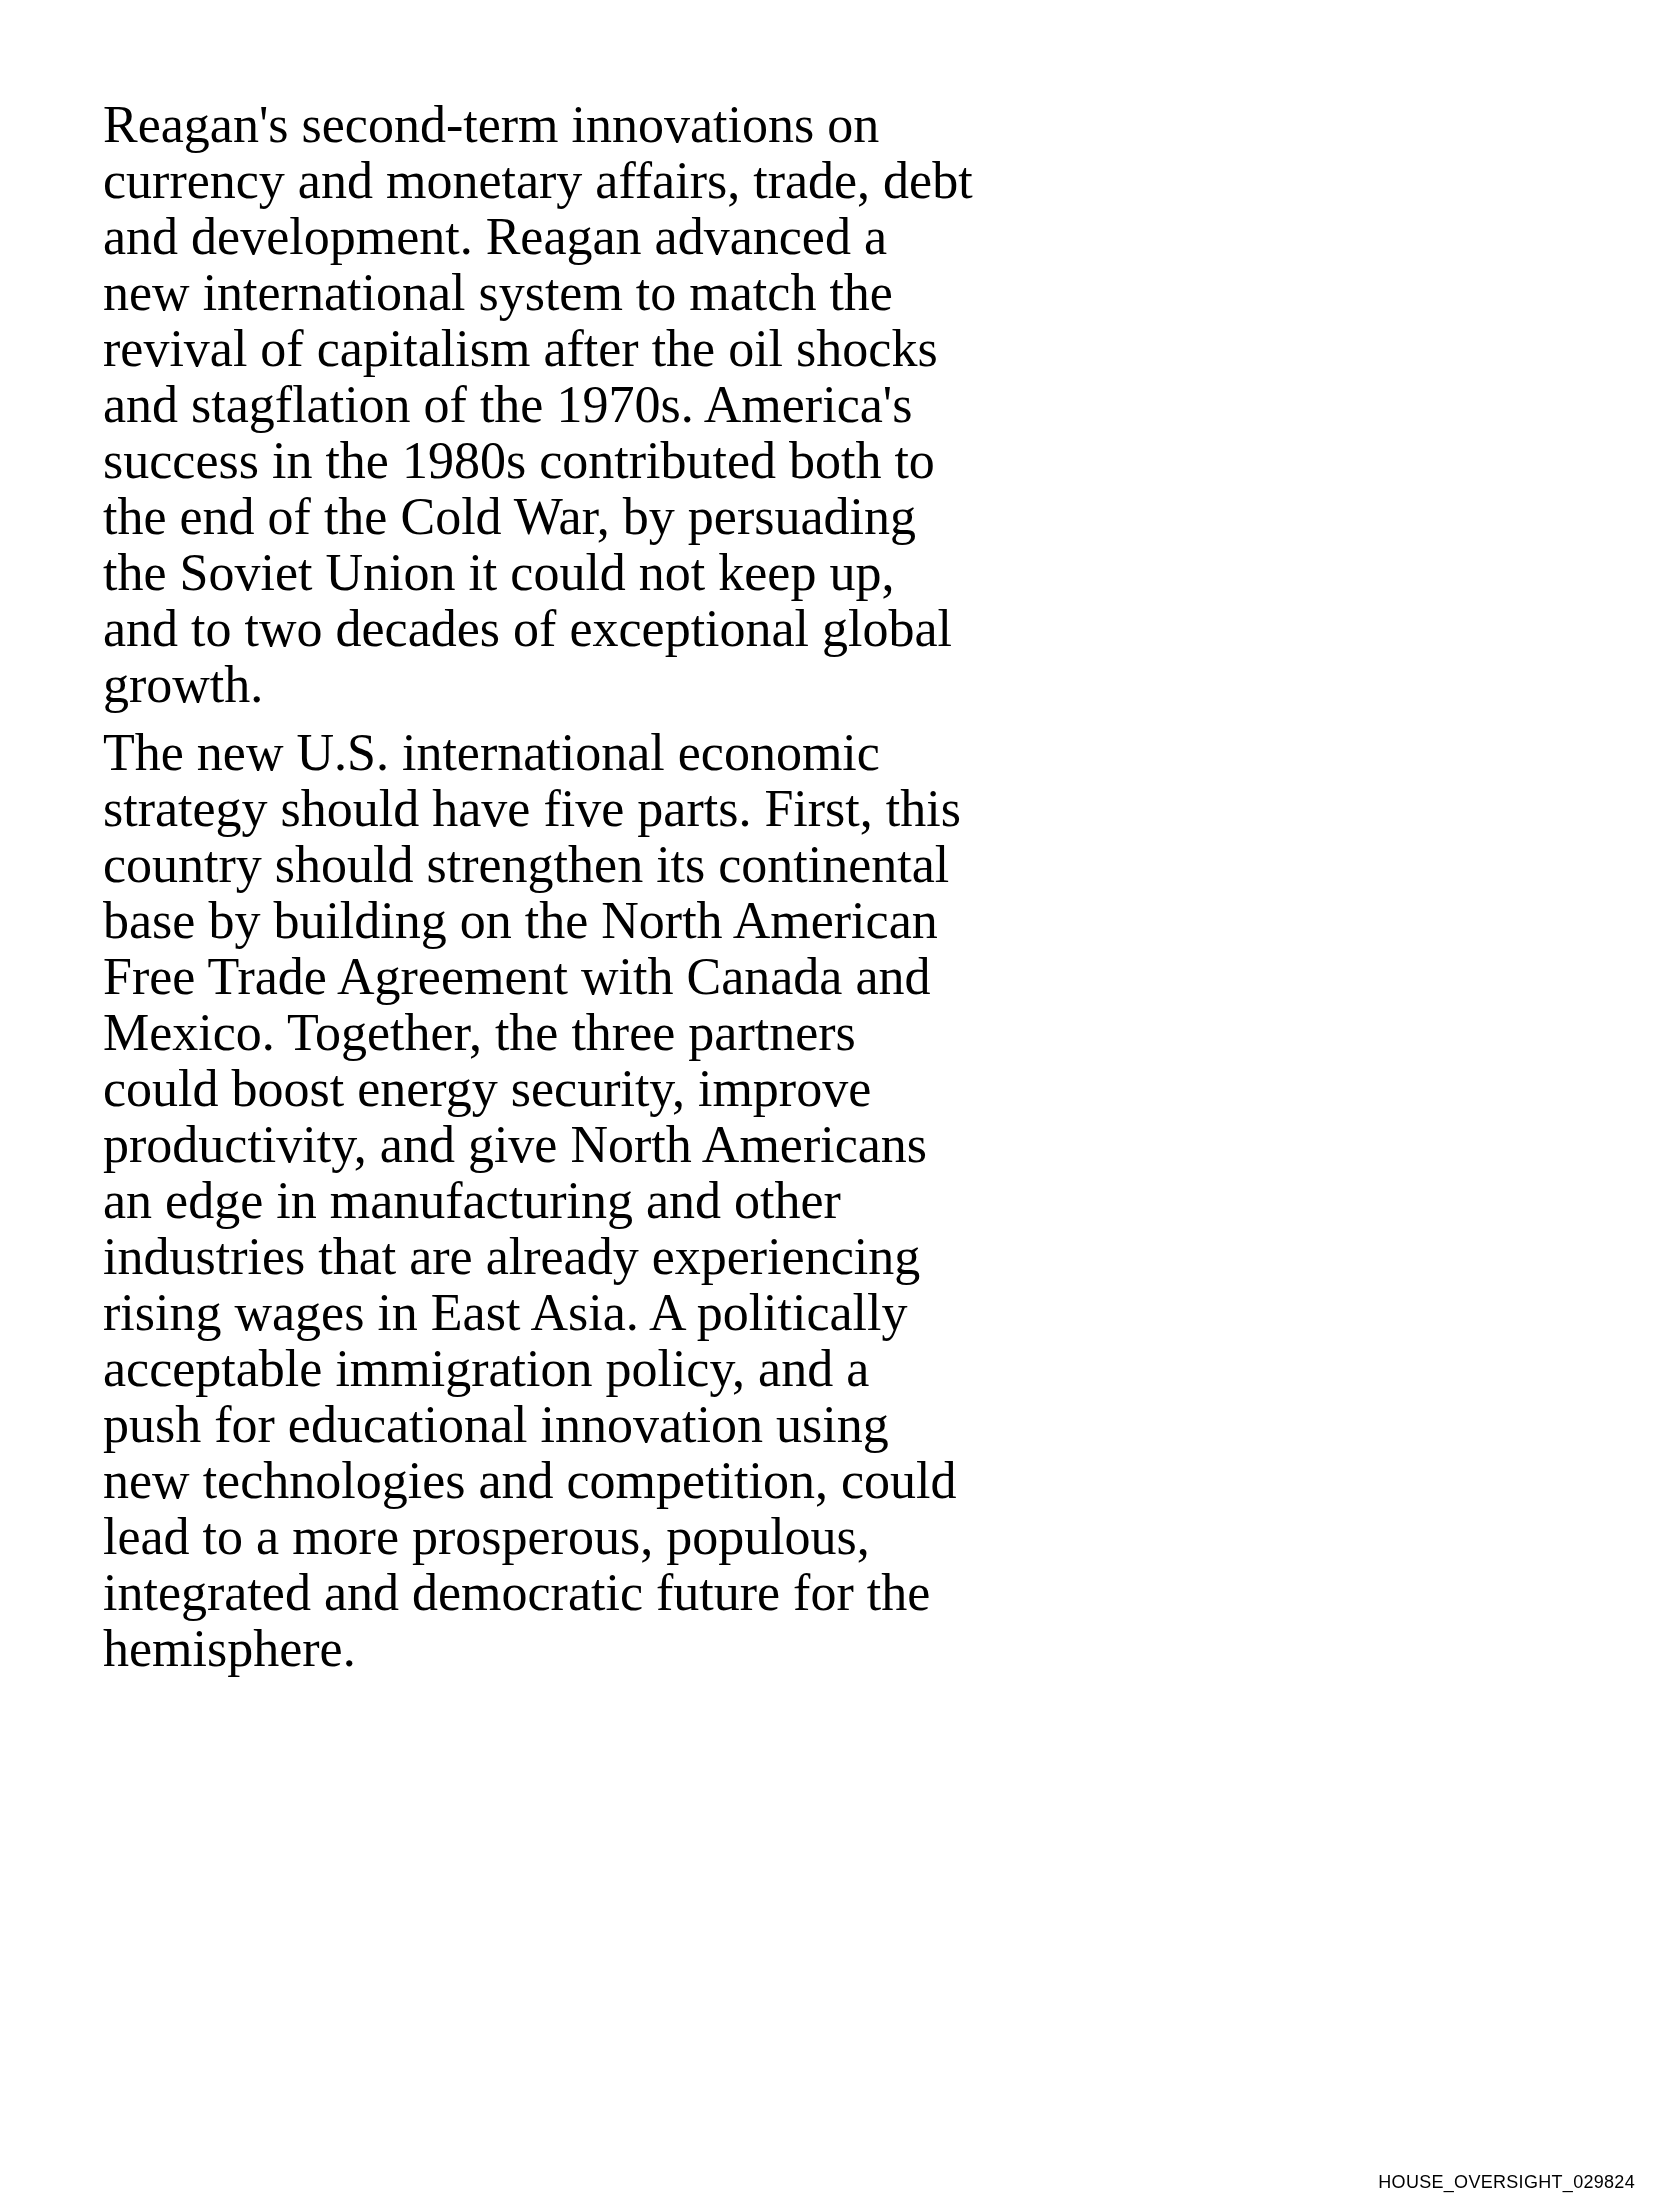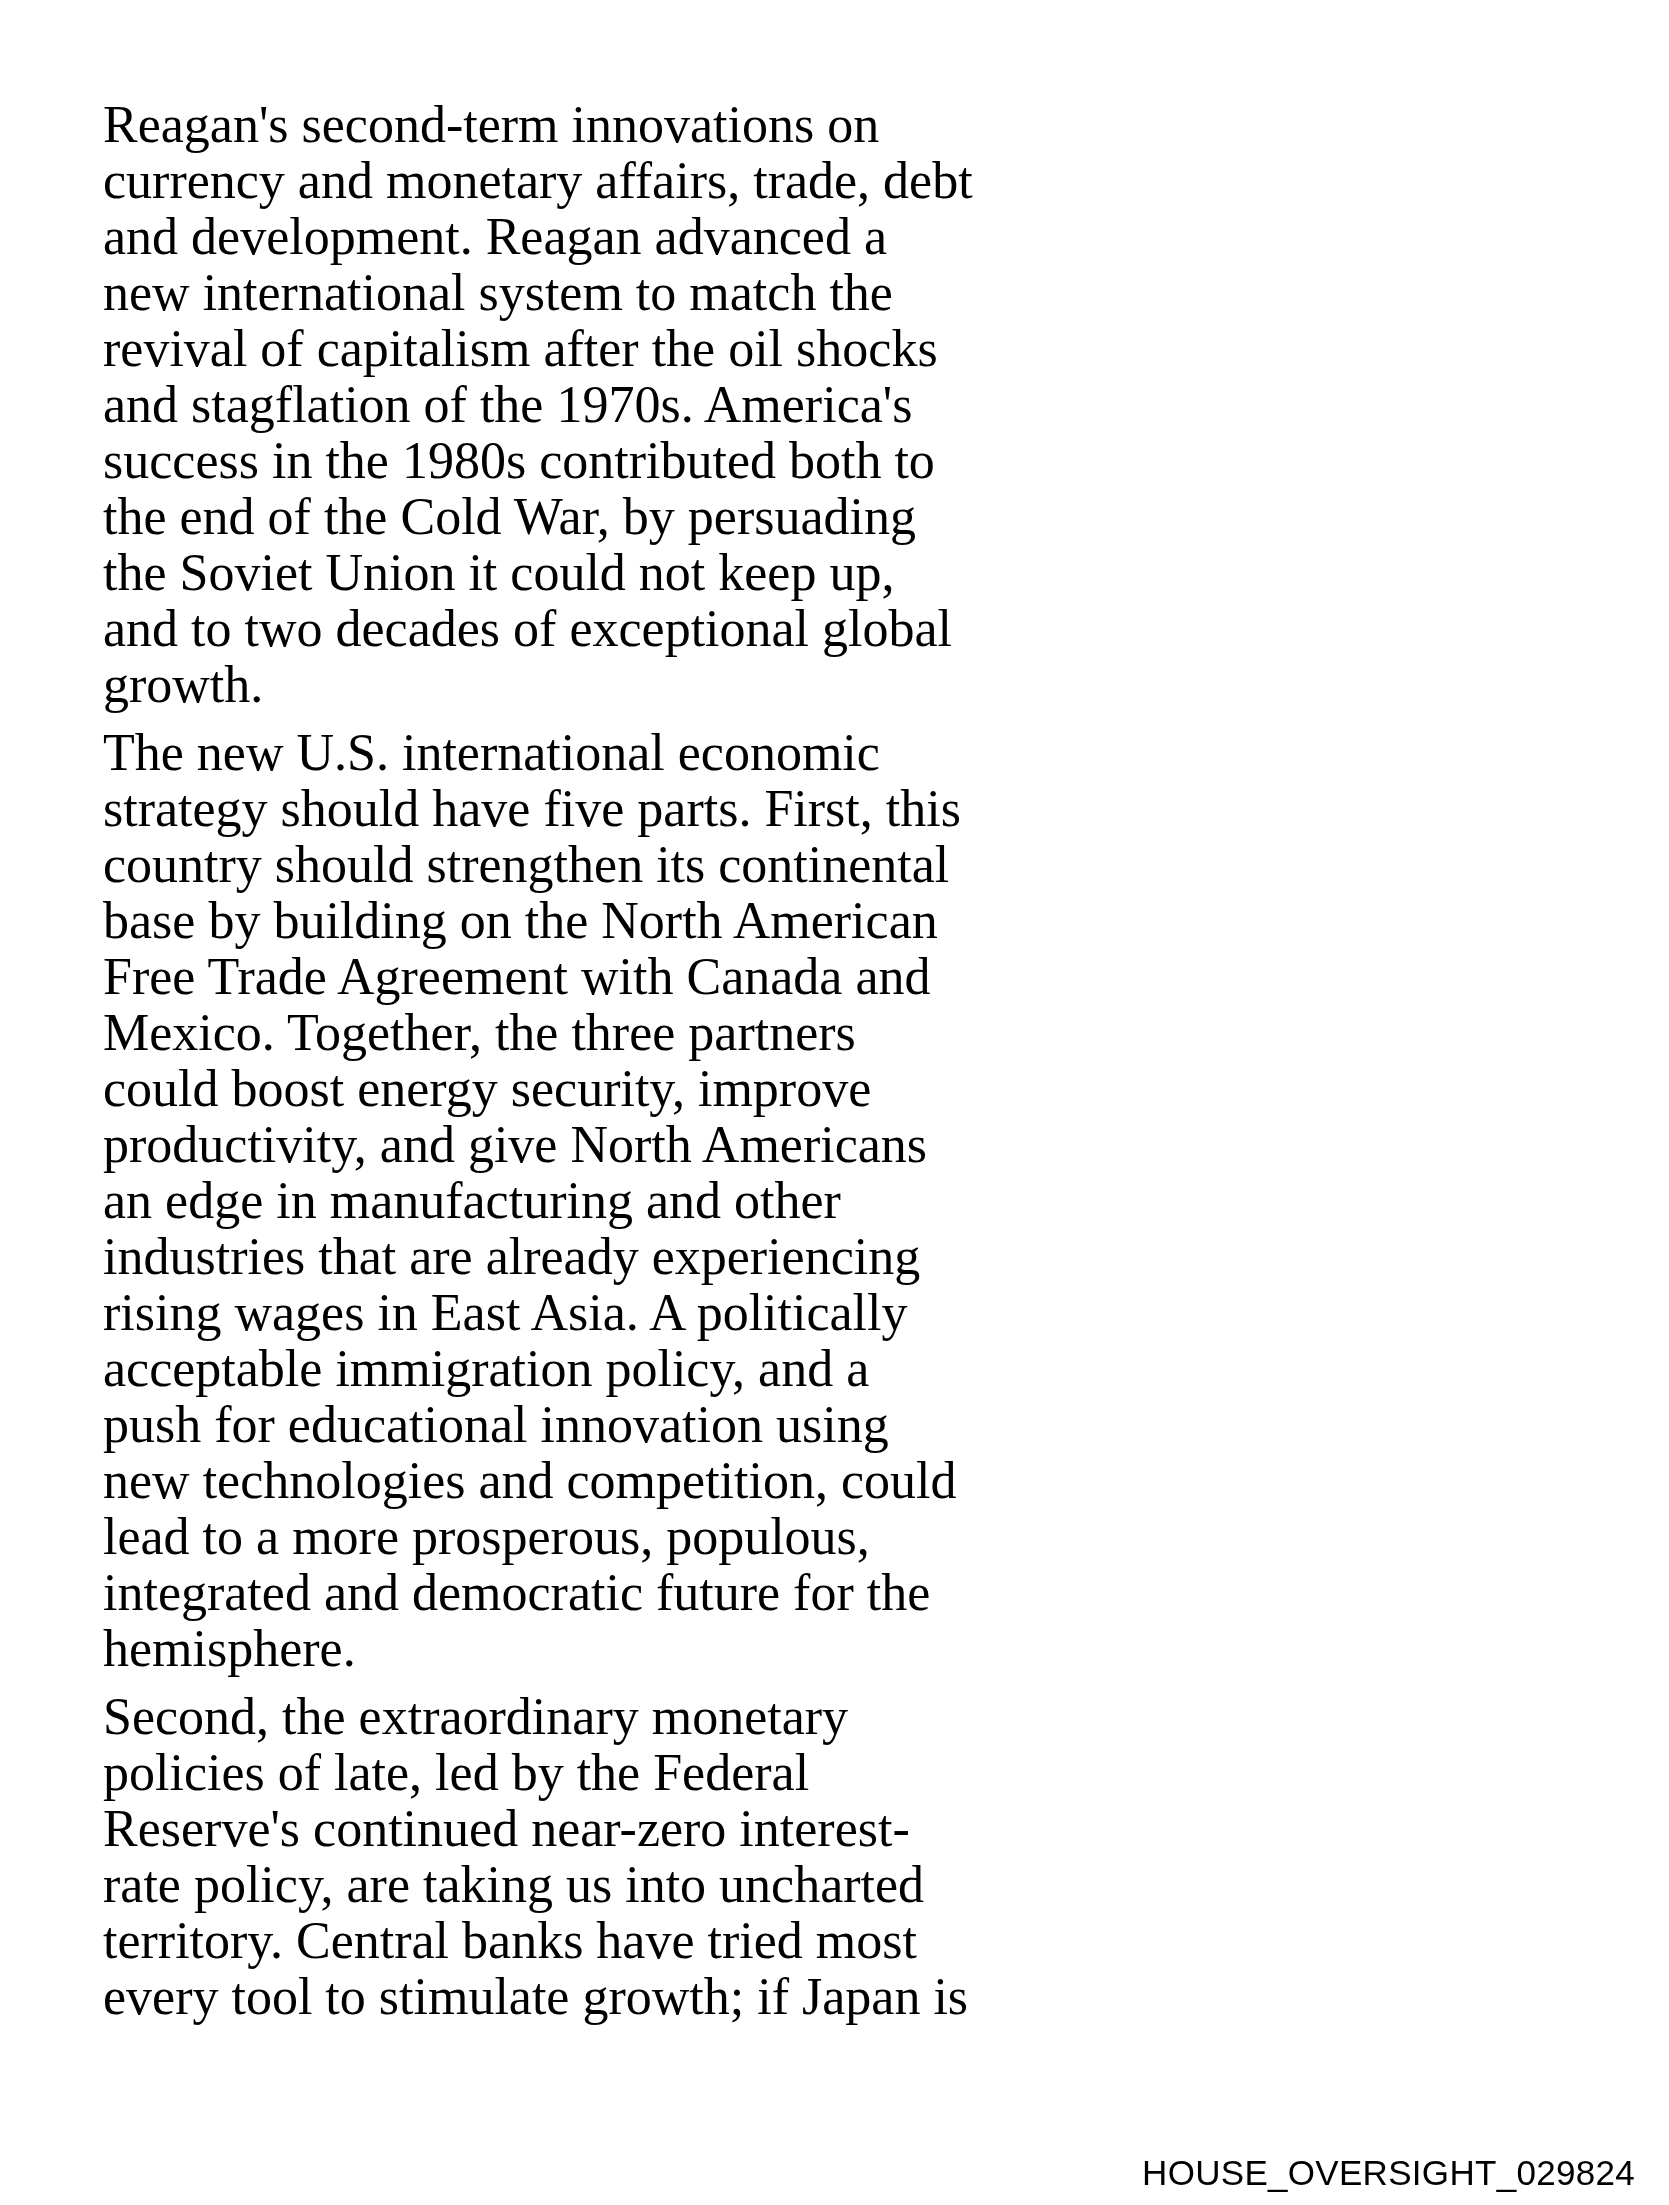--- a/index.html
+++ b/index.html
@@ -28,21 +28,21 @@
     line-height: 56px;
     white-space: pre-line;
     color: #000000;
     font-family: "Liberation Serif", serif;
   }
   .footer-id {
     position: absolute;
     right: 34px;
     bottom: 11.8px;
     font-family: "Liberation Sans", sans-serif;
-    font-size: 35px;
+    font-size: 18px;
     color: #000000;
     letter-spacing: 0.3px;
   }
 </style>
 </head>
 <body>
 
 <div class="page">
   <div class="text-column">
     <p>Reagan's second-term innovations on
@@ -66,22 +66,16 @@
 productivity, and give North Americans
 an edge in manufacturing and other
 industries that are already experiencing
 rising wages in East Asia. A politically
 acceptable immigration policy, and a
 push for educational innovation using
 new technologies and competition, could
 lead to a more prosperous, populous,
 integrated and democratic future for the
 hemisphere.</p>
-    <p>Second, the extraordinary monetary
-policies of late, led by the Federal
-Reserve's continued near-zero interest-
-rate policy, are taking us into uncharted
-territory. Central banks have tried most
-every tool to stimulate growth; if Japan is</p>
   </div>
   <div class="footer-id">HOUSE_OVERSIGHT_029824</div>
 </div>
 
 
 </body></html>

